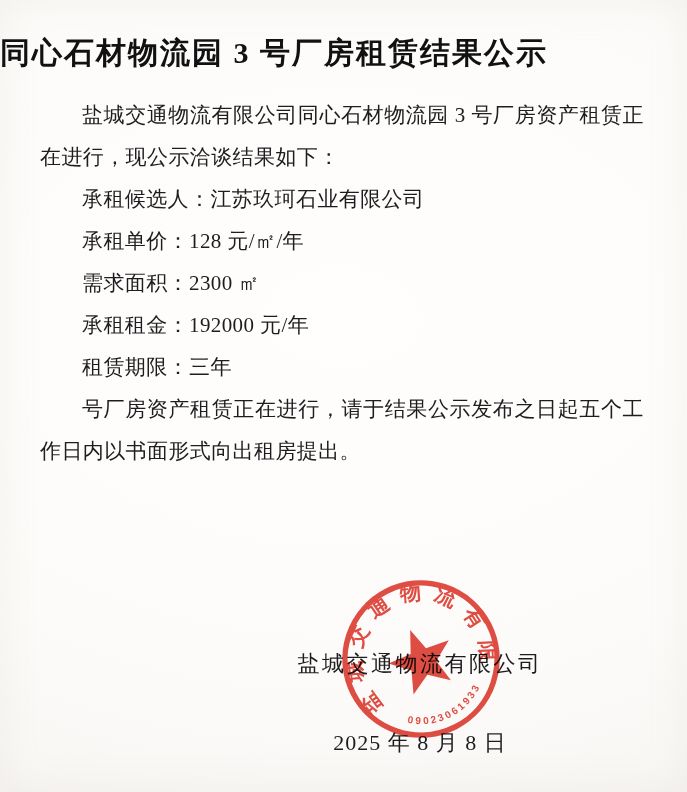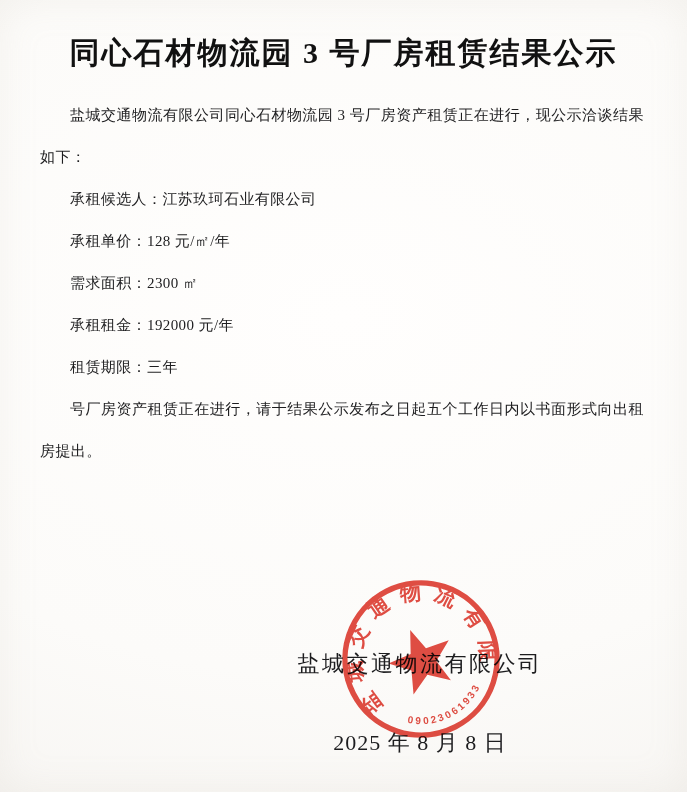--- a/index.html
+++ b/index.html
@@ -15,32 +15,32 @@
     margin: 0 auto;
     background:
       radial-gradient(ellipse 900px 600px at 50% 40%, #fffefd 0%, #fcfbf9 60%, #f6f4f1 100%);
     color: #1d1d1f;
     overflow: hidden;
     box-shadow: inset 0 0 40px rgba(180,170,160,0.12);
   }
   .doc-title {
     margin: 0;
     padding-top: 33px;
-    text-align: center;
+    text-align: left;
     font-size: 30px;
     font-weight: bold;
     letter-spacing: 2px;
     color: #111;
   }
   .body-text {
     position: absolute;
     left: 40px;
     top: 94px;
     width: 604px;
-    font-size: 15px;
+    font-size: 21px;
     line-height: 42px;
     letter-spacing: 0.4px;
     text-align: justify;
     color: #1d1d1f;
   }
   .body-text p {
     margin: 0;
     text-indent: 2em;
   }
   .signature-block {

